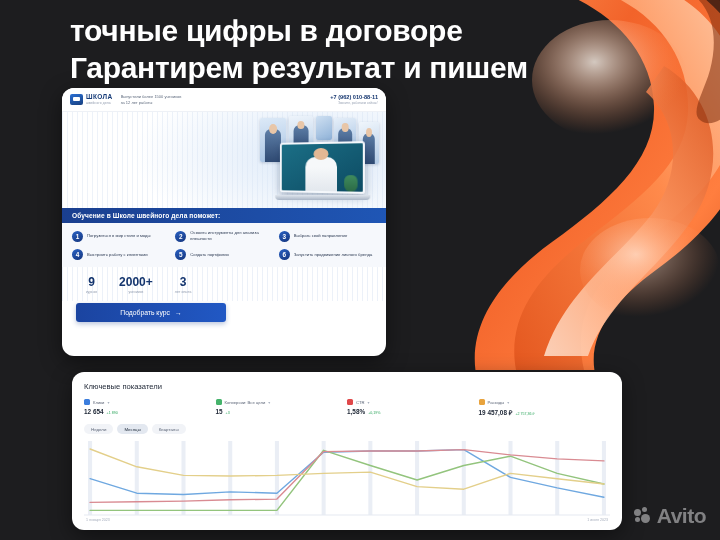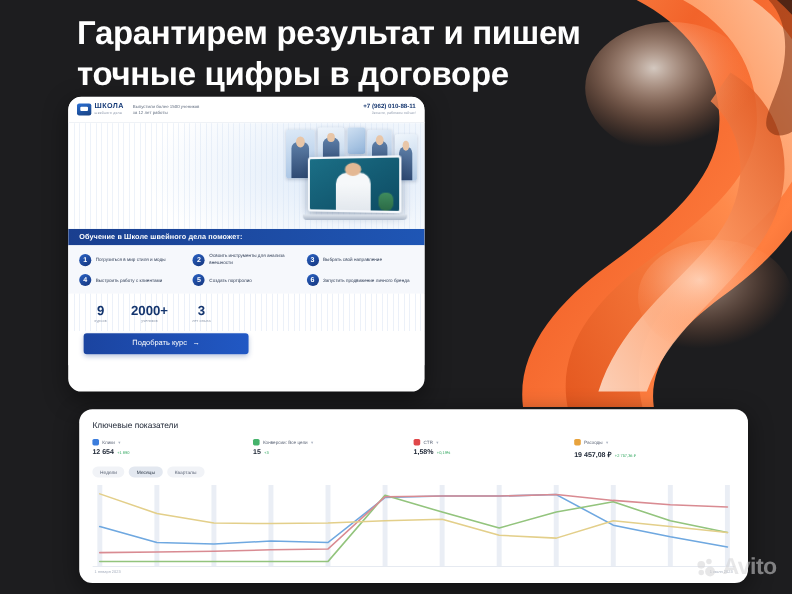--- a/index.html
+++ b/index.html
@@ -155,21 +155,21 @@
     display:inline-flex; align-items:center; justify-content:center; gap:5px;
     width:150px; height:19px;
     background:linear-gradient(90deg,#1b44a0,#2158c4);
     color:#fff; font-size:6.8px; border-radius:3px;
     box-shadow:0 2px 5px rgba(24,60,140,.3);
   }
 
   
   .dash{
     position:absolute; left:72px; top:372px;
-    width:608px; height:158px;
+    width:550px; height:158px;
     background:#ffffff; border-radius:12px;
     box-shadow:0 6px 22px rgba(0,0,0,.45);
     overflow:hidden; z-index:4;
     padding:10px 12px 0 12px;
   }
   .dash-title{ font-size:7.6px; color:#1c2433; font-weight:normal; }
   .kpis{ display:flex; margin-top:8px; }
   .kpi{ flex:1; }
   .kpi-head{ display:flex; align-items:center; gap:3px; }
   .kpi-dot{ width:6px; height:6px; border-radius:1.5px; flex:none; }
@@ -188,21 +188,21 @@
   .tab.active{ background:#e3e8f0; color:#24303f; }
 
   .chart{ position:relative; margin-top:5px; height:84px; }
   .chart svg{ display:block; width:100%; height:100%; }
   .axis-lbl{ position:absolute; bottom:1px; font-size:3.6px; color:#a6aebd; }
   .axis-lbl.l{ left:2px; } .axis-lbl.r{ right:2px; }
 
   
   .avito{
     position:absolute; right:14px; bottom:14px;
-    display:flex; align-items:flex-end; gap:5px;
+    display:flex; align-items:center; gap:5px;
     z-index:6; opacity:.55;
   }
   .avito-mark{ position:relative; width:18px; height:18px; flex:none; }
   .avito-mark i{ position:absolute; border-radius:50%; background:#d4d4d6; display:block; }
   .avito-mark i:nth-child(1){ left:0;    top:2px;  width:7px;  height:7px; }
   .avito-mark i:nth-child(2){ left:8px;  top:0;    width:5px;  height:5px; }
   .avito-mark i:nth-child(3){ left:1px;  top:10px; width:5px;  height:5px; }
   .avito-mark i:nth-child(4){ left:7px;  top:7px;  width:9px;  height:9px; }
   .avito-txt{ font-size:21px; font-weight:bold; color:#d4d4d6; letter-spacing:-.5px; line-height:1; }
 </style>
@@ -236,22 +236,22 @@
     <path d="M118,-20 C230,-10 300,60 296,140 C292,220 240,268 196,300 C150,334 120,372 140,420 L20,420 C0,360 40,310 92,272 C150,230 196,190 194,136 C192,80 150,40 96,20 Z" fill="url(#g1)"></path>
     <path d="M150,0 C250,20 292,90 276,156 C262,214 214,248 174,280 C136,310 112,348 124,400 L56,400 C46,346 80,304 128,268 C180,228 226,194 228,142 C230,86 196,40 134,18 Z" fill="url(#g2)" opacity=".9"></path>
     <path d="M204,96 C258,128 268,198 232,250 C198,300 148,330 128,386 L84,386 C104,322 158,288 192,244 C222,204 220,152 186,122 Z" fill="url(#g3)" opacity=".85"></path>
     <ellipse cx="150" cy="110" rx="78" ry="60" fill="url(#gl)" opacity=".85"></ellipse>
     <ellipse cx="190" cy="300" rx="70" ry="52" fill="url(#gl)" opacity=".6"></ellipse>
     <path d="M236,12 C276,34 292,78 282,116 C274,146 252,160 240,150 C230,142 244,122 250,100 C258,70 254,40 232,24 Z" fill="#7c2c0c" opacity=".55"></path>
   </svg>
 </div>
 
 <h1 class="headline">
+  <span>точные цифры в договоре</span>
   <span>Гарантирем результат и пишем</span>
-  <span>точные цифры в договоре</span>
 </h1>
 
 <div class="landing">
 
   <div class="lp-topbar">
     <div class="lp-logo">
       <div class="lp-logo-mark"></div>
       <div class="lp-logo-txt">
         <div class="lp-logo-name">ШКОЛА</div>
         <div class="lp-logo-sub">швейного дела</div>

